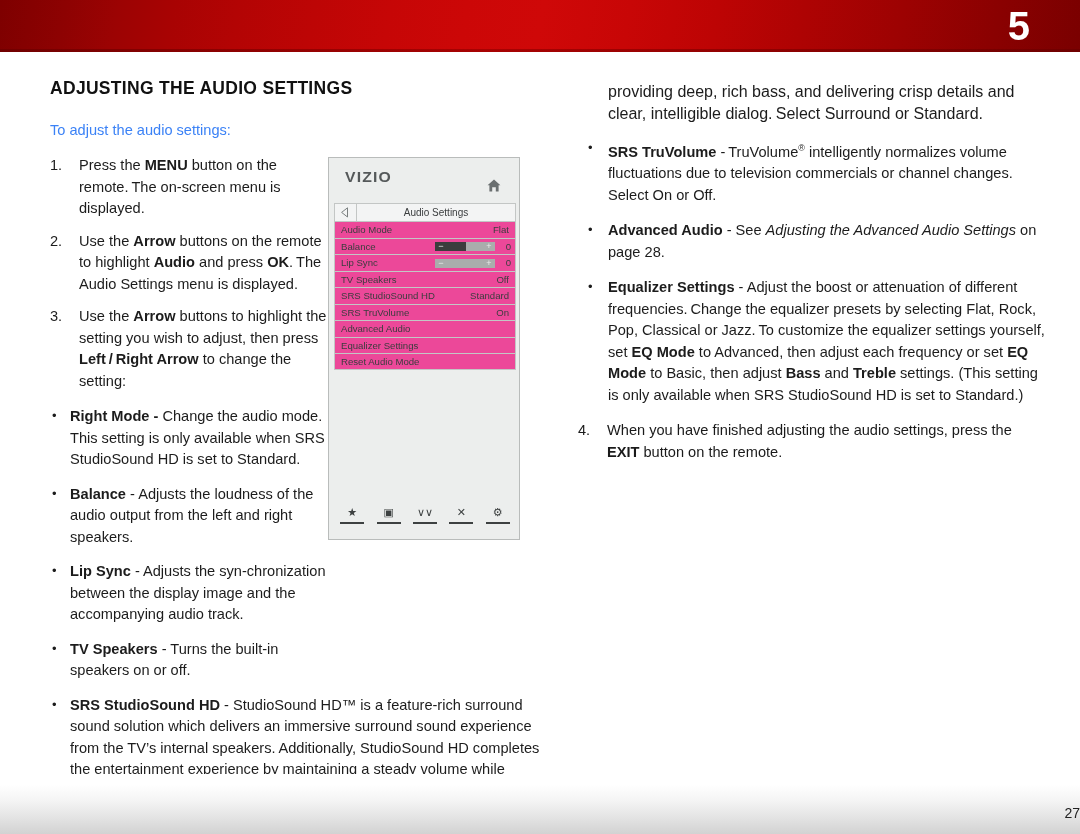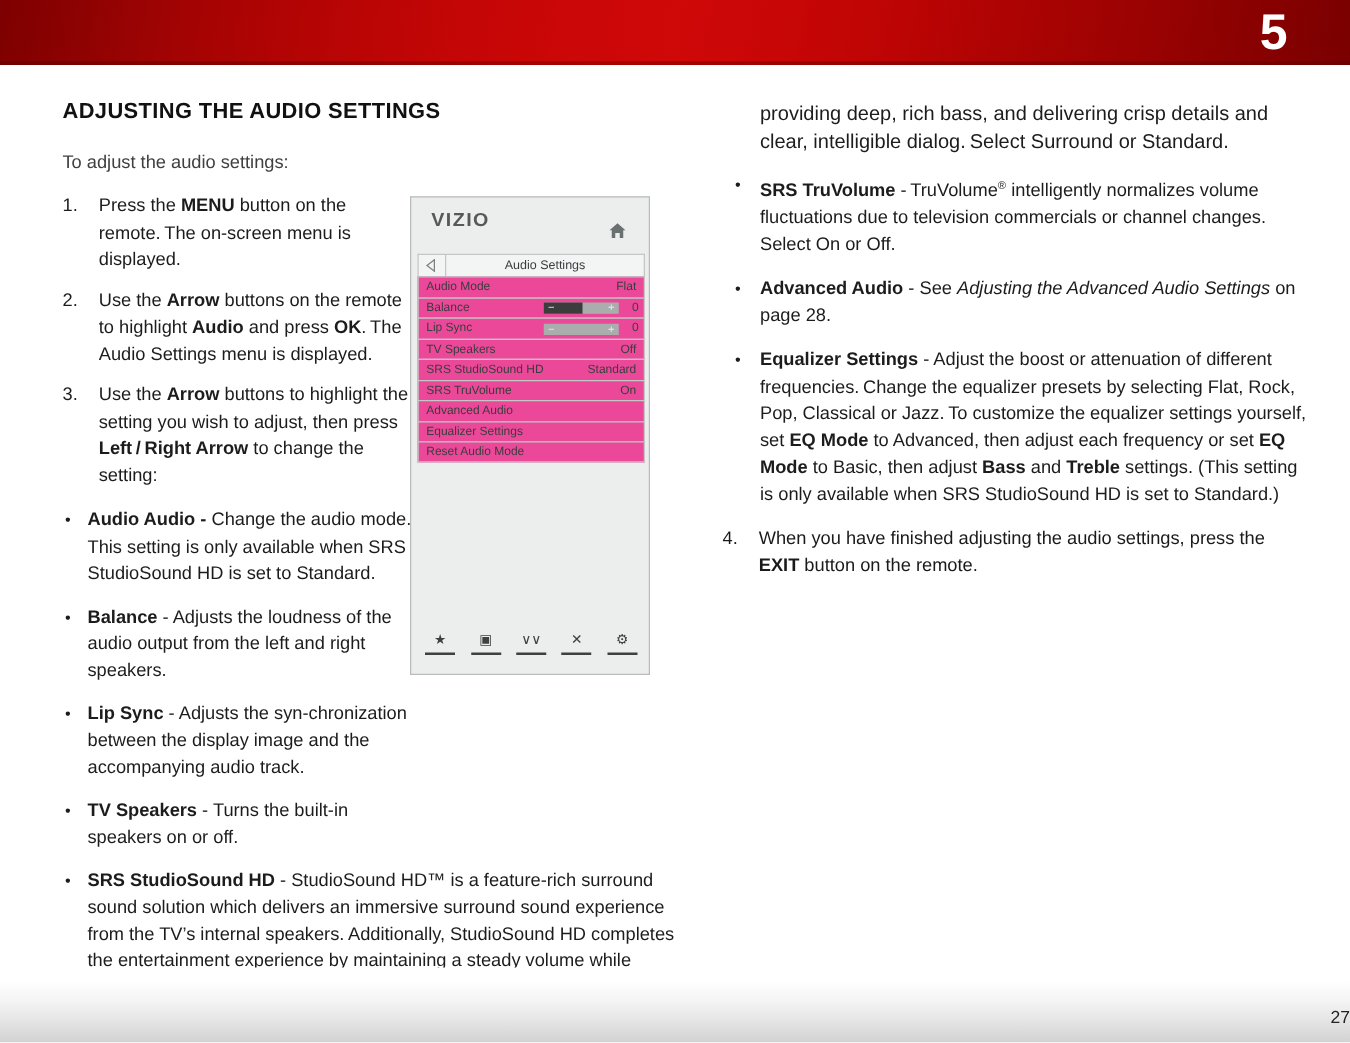--- a/index.html
+++ b/index.html
@@ -88,21 +88,21 @@
     margin: 0 0 20px 0;
     font-size: 17.5px;
     font-weight: bold;
     letter-spacing: .3px;
     color: #111;
   }
   p.lead {
     margin: 0 0 14px 0;
     font-size: 14.6px;
     line-height: 22px;
-    color: #404040;
+    color: #3b82f6;
   }
 
   
   ol.steps {
     margin: 0;
     padding: 0;
     list-style: none;
     width: 283px;
   }
   ol.steps > li {
@@ -366,21 +366,21 @@
     <h1 class="section-title">ADJUSTING THE AUDIO SETTINGS</h1>
     <p class="lead">To adjust the audio settings:</p>
 
     <ol class="steps" id="left-steps">
         <li><span class="num">1.</span><span>Press the <b>MENU</b> button on the remote. The on-screen menu is displayed.</span></li>
         <li><span class="num">2.</span><span>Use the <b>Arrow</b> buttons on the remote to highlight <b>Audio</b> and press <b>OK</b>. The Audio Settings menu is displayed.</span></li>
         <li><span class="num">3.</span><span>Use the <b>Arrow</b> buttons to highlight the setting you wish to adjust, then press <b>Left / Right Arrow</b> to change the setting:</span></li>
       </ol>
 
     <ul class="bullets" id="left-bullets">
-        <li class="narrow"><b>Audio Audio -</b> Change the audio mode. This setting is only available when SRS StudioSound HD is set to Standard.</li>
+        <li class="narrow"><b>Right Mode -</b> Change the audio mode. This setting is only available when SRS StudioSound HD is set to Standard.</li>
         <li class="narrow"><b>Balance</b> - Adjusts the loudness of the audio output from the left and right speakers.</li>
         <li class="narrow"><b>Lip Sync</b> - Adjusts the syn-chronization between the display image and the accompanying audio track.</li>
         <li class="narrow"><b>TV Speakers</b> - Turns the built-in speakers on or off.</li>
         <li class="wide"><b>SRS StudioSound HD</b> - StudioSound HD™ is a feature-rich surround sound solution which delivers an immersive surround sound experience from the TV’s internal speakers. Additionally, StudioSound HD completes the entertainment experience by maintaining a steady volume while watching programming and movies,</li>
       </ul>
   </div>
 
   <div class="osd">
     <div class="osd-header">
       <div class="osd-logo">VIZIO</div>

